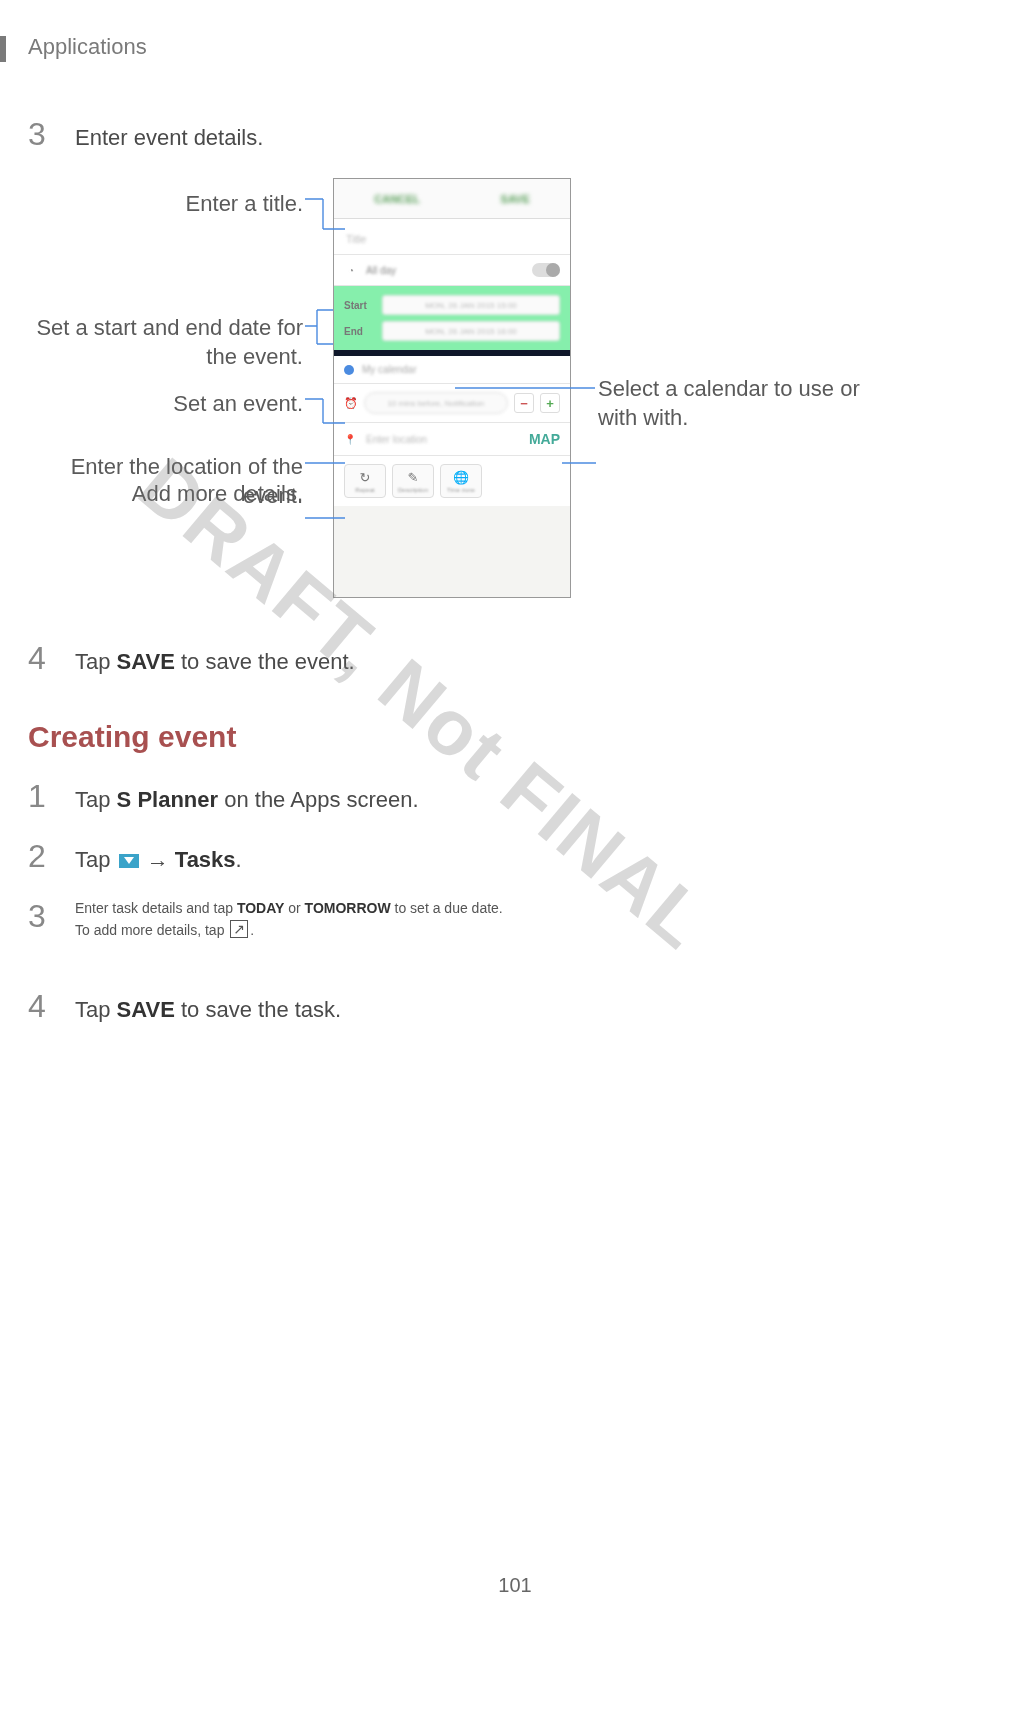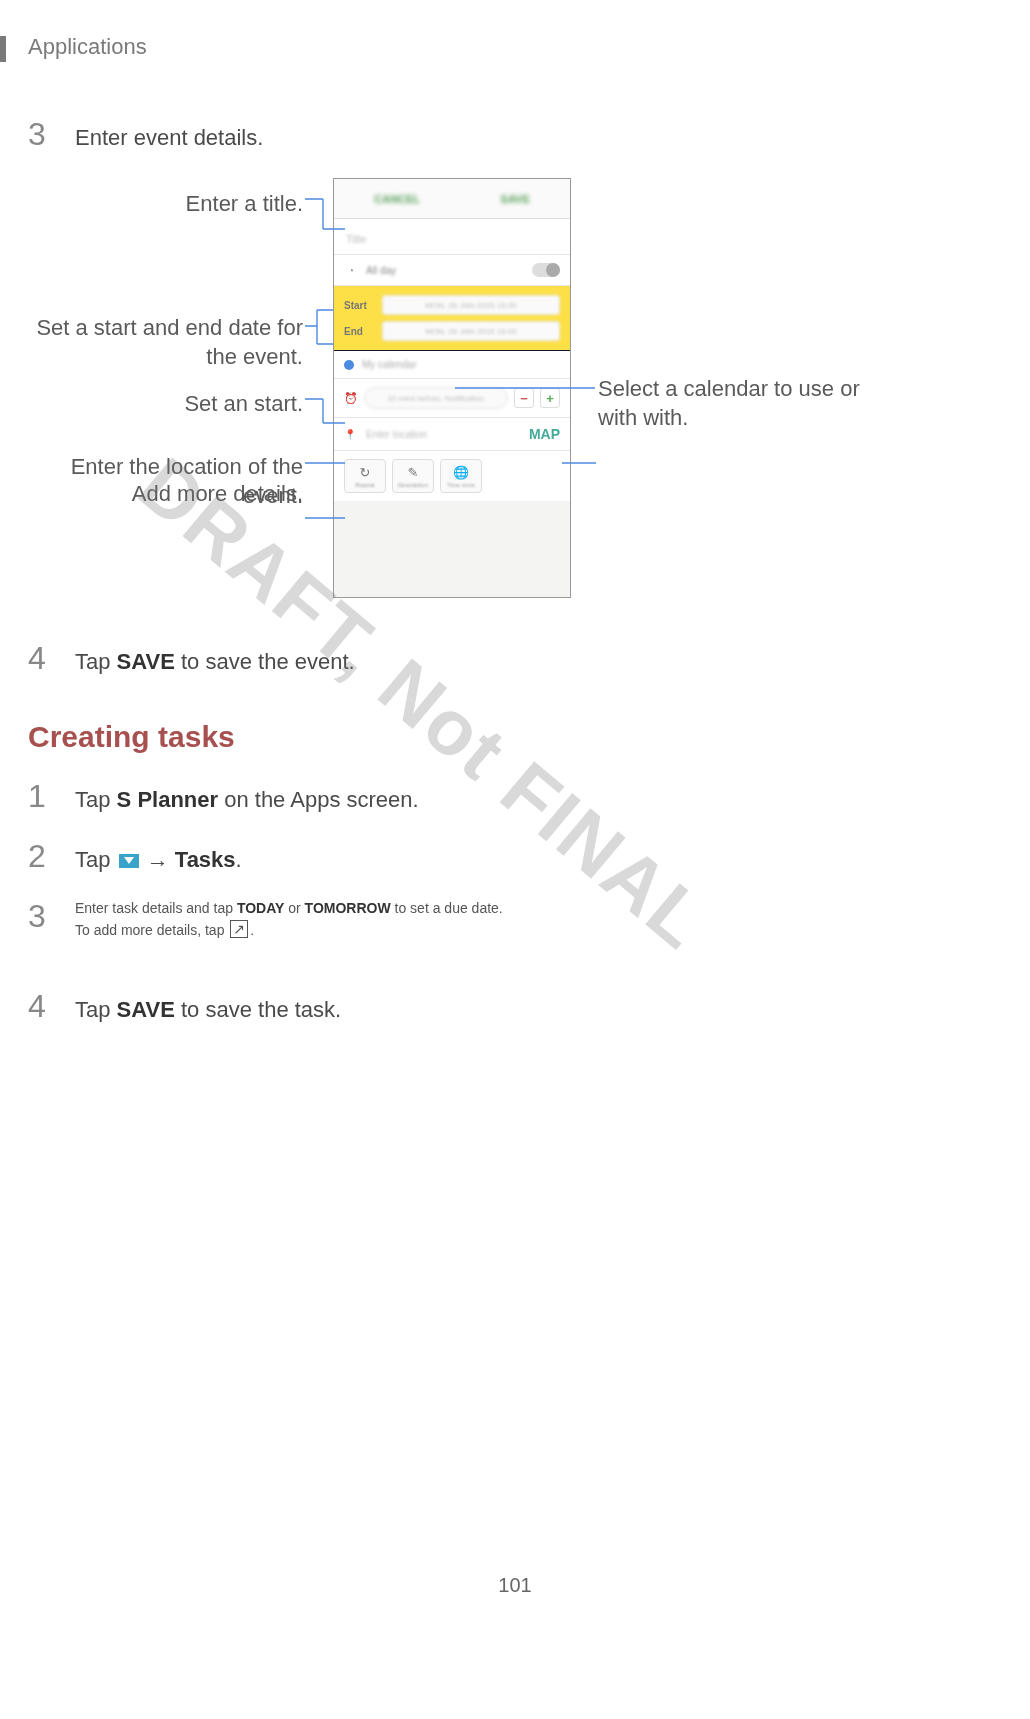--- a/index.html
+++ b/index.html
@@ -131,22 +131,22 @@
     width: 28px; height: 14px;
     background: #ddd; border-radius: 8px;
     position: relative;
   }
   .toggle::after {
     content: ""; position: absolute;
     width: 14px; height: 14px; border-radius: 50%;
     background: #aaa; top: 0; right: 0;
   }
   .ph-dates {
-    background: #fde047;
-    border-bottom: 1px solid #0f172a;
+    background: #86efac;
+    border-bottom: 6px solid #0f172a;
     padding: 6px 10px;
   }
   .ph-date-row {
     display: flex; align-items: center;
     gap: 8px;
     font-size: 10px; color: #888;
     padding: 3px 0;
   }
   .ph-date-lbl { width: 30px; font-weight: 600; color: #777; }
   .ph-date-box {
@@ -328,21 +328,21 @@
       </div>
       <div class="more-btn">
         <span class="more-btn-ic">🌐</span>
         <span class="more-btn-lb">Time zone</span>
       </div>
     </div>
   </div>
 
   <div class="callout left" style="top:190px; left:28px; width:275px;">Enter a title.</div>
   <div class="callout left" style="top:314px; left:28px; width:275px;text-align:right;">Set a start and end date for the event.</div>
-  <div class="callout left" style="top:390px; left:28px; width:275px;">Set an start.</div>
+  <div class="callout left" style="top:390px; left:28px; width:275px;">Set an event.</div>
   <div class="callout left" style="top:453px; left:28px; width:275px;">Enter the location of the event.</div>
   <div class="callout left" style="top:480px; left:28px; width:275px;">Add more details.</div>
 
   <div class="callout right" style="top:375px; left:598px; width:420px;">Select a calendar to use or with with.</div>
 
   <svg class="leader" style="left:305px; top:199px; width:50px; height:40px;">
     <path d="M0 0 H18 M18 0 V30 M18 30 H40"></path>
   </svg>
   <svg class="leader" style="left:305px; top:310px; width:35px; height:40px;">
     <path d="M0 16 H12 M12 0 V34 M12 0 H28 M12 34 H28"></path>
@@ -363,21 +363,21 @@
     <line x1="0" y1="1" x2="34" y2="1"></line>
   </svg>
 
   <div class="step" style="top:640px;">
     <span class="step-num">4</span>
     <span class="step-text">
       <span>Tap </span><span class="bold">SAVE</span><span> to save the event.</span>
     </span>
   </div>
 
-  <div class="section-title" style="top:720px;">Creating tasks</div>
+  <div class="section-title" style="top:720px;">Creating event</div>
 
   <div class="step" style="top:778px;">
     <span class="step-num">1</span>
     <span class="step-text">
       <span>Tap </span><span class="bold">S Planner</span><span> on the Apps screen.</span>
     </span>
   </div>
 
   <div class="step" style="top:838px;">
     <span class="step-num">2</span>

